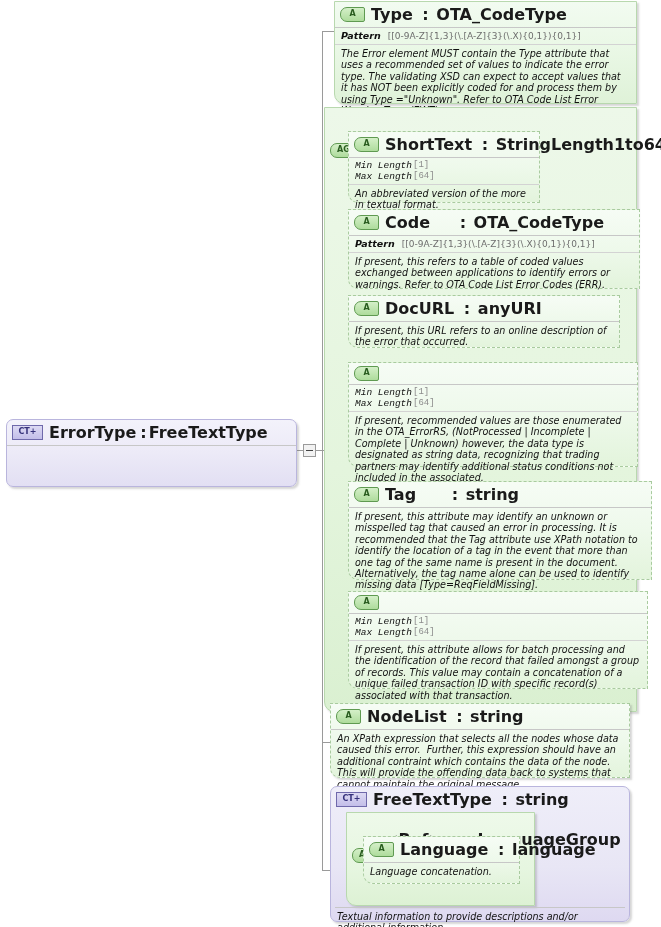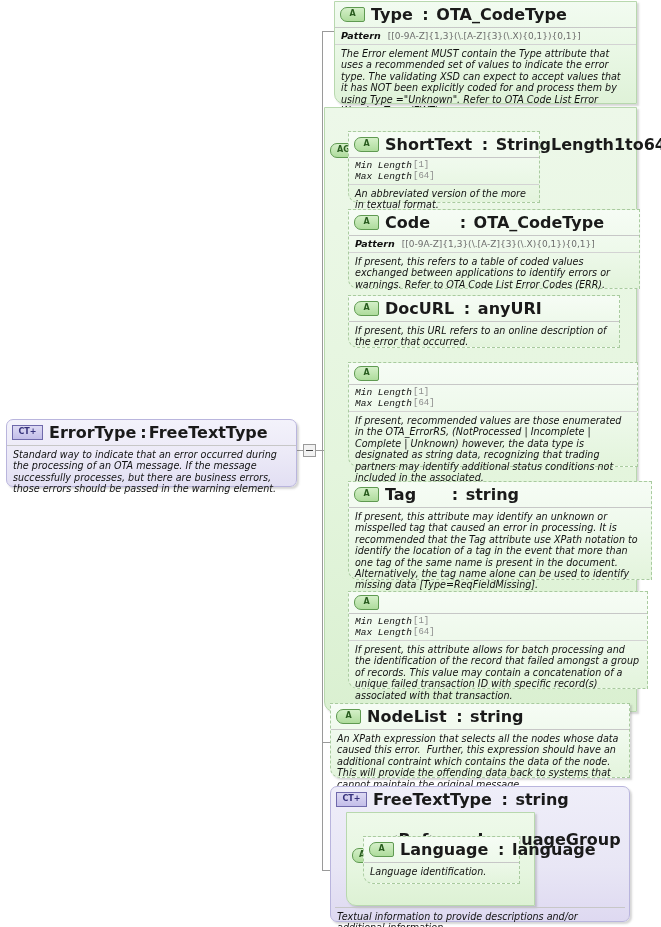--- a/index.html
+++ b/index.html
@@ -159,21 +159,20 @@
   <div class="ln h in" style="left:352px;top:876px;width:11px;"></div>
 
   <div class="box purple rnd shd" style="left:6px;top:419px;width:291px;height:68px;">
     <div class="hd">
       <span class="badge ct">CT+</span>
       <span class="ttl">
         <span class="nm">ErrorType</span><span class="sep">:</span><span class="ty">FreeTextType</span>
       </span>
     </div>
     <div class="rule"></div>
-    <div class="doc">Standard way to indicate that an error occurred during the processing of an OTA message. If the message successfully processes, but there are business errors, those errors should be passed in the warning element.</div>
   </div>
 
   <div class="box green fold shd" style="left:334px;top:1px;width:303px;height:103px;">
     <div class="hd">
       <span class="badge">A</span>
       <span class="ttl">
         <span class="nm">Type</span>
         <span class="sep">:</span>
         <span class="ty">OTA_CodeType</span>
       </span>
@@ -337,21 +336,21 @@
   <div class="box green-dash fold" style="left:363px;top:836px;width:157px;height:48px;">
     <div class="hd">
       <span class="badge">A</span>
       <span class="ttl">
         <span class="nm">Language</span>
         <span class="sep">:</span>
         <span class="ty">language</span>
       </span>
     </div>
     <div class="rule"></div>
-    <div class="doc">Language identification.</div>
+    <div class="doc">Language concatenation.</div>
   </div>
 
   <div style="position:absolute;left:331px;top:907px;width:298px;">
     <div class="rule" style="margin:0 4px;"></div>
     <div class="doc">Textual information to provide descriptions and/or additional information.</div>
   </div>
 
 </div>
 
 </body></html>

